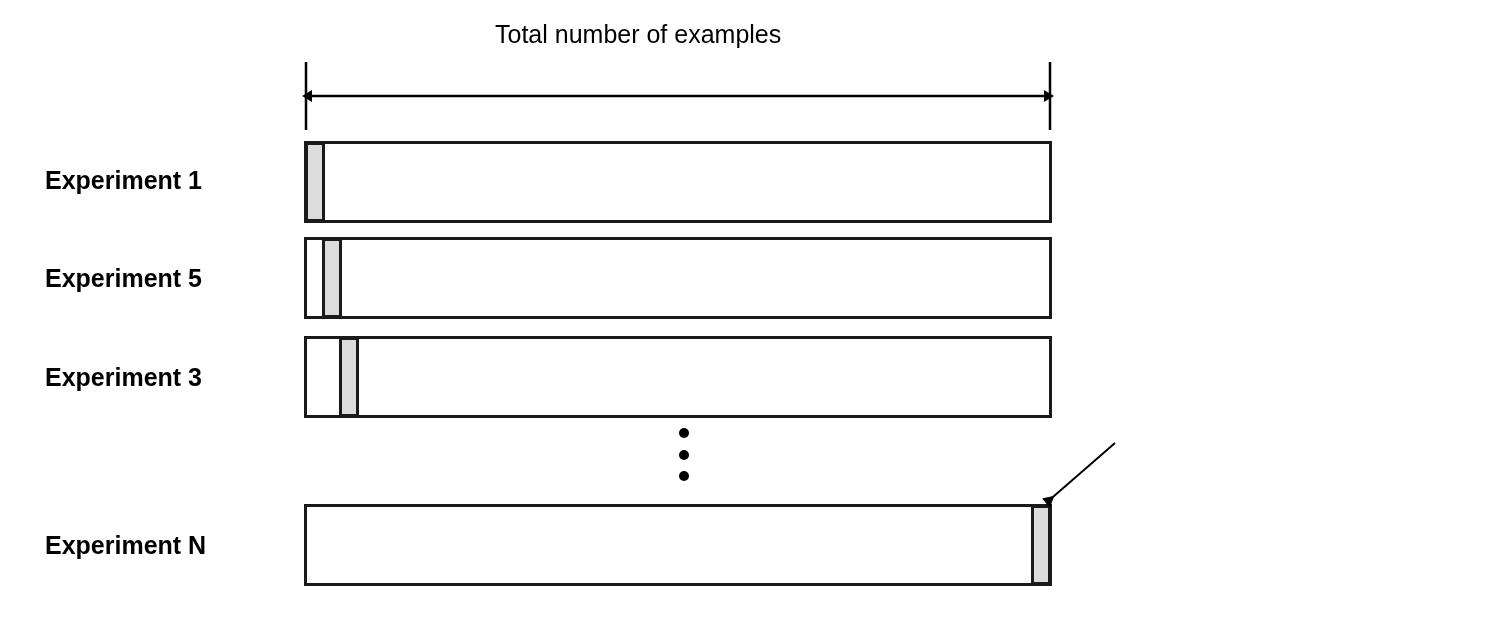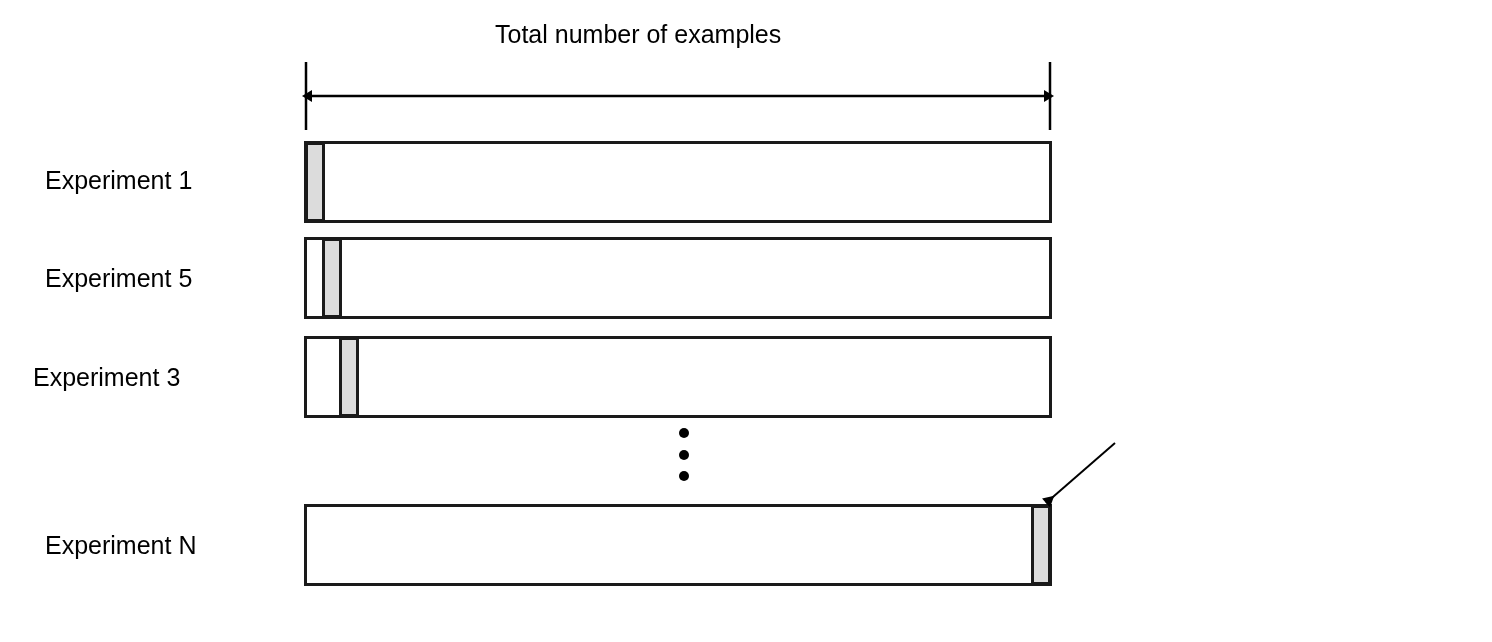--- a/index.html
+++ b/index.html
@@ -27,39 +27,40 @@
     width: 1492px;
     height: 642px;
   }
   .row-label {
     position: absolute;
     font-size: 25px;
     line-height: 25px;
     color: #000000;
     white-space: nowrap;
     letter-spacing: 0px;
+    font-weight: bold;
   }
   .caption {
     position: absolute;
     font-size: 25px;
     line-height: 25px;
     color: #000000;
     white-space: nowrap;
   }
   #title-label {
     left: 495px;
     top: 22px;
   }
   #annotation-label {
     left: 1128px;
     top: 406px;
   }
   #label-exp-0 { left: 45px; top: 168px; }
   #label-exp-1 { left: 45px; top: 266px; }
-  #label-exp-2 { left: 33px; top: 365px; }
+  #label-exp-2 { left: 45px; top: 365px; }
   #label-exp-3 { left: 45px; top: 533px; }
 </style>
 </head>
 <body>
 
 <div id="diagram">
 
   <svg class="svg-layer" viewBox="0 0 1492 642" xmlns="http://www.w3.org/2000/svg">
     <defs>
       <marker id="arrow-left" markerWidth="12" markerHeight="12" refX="10" refY="6" orient="auto" markerUnits="userSpaceOnUse">

